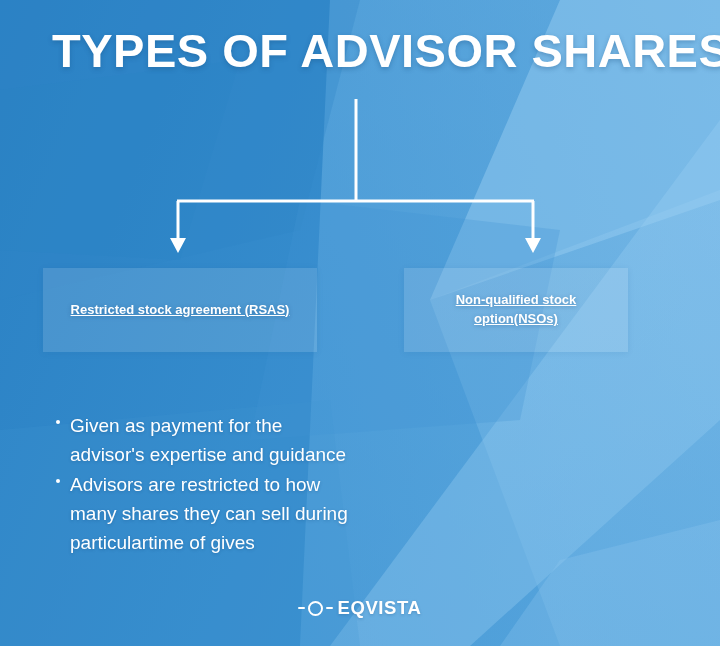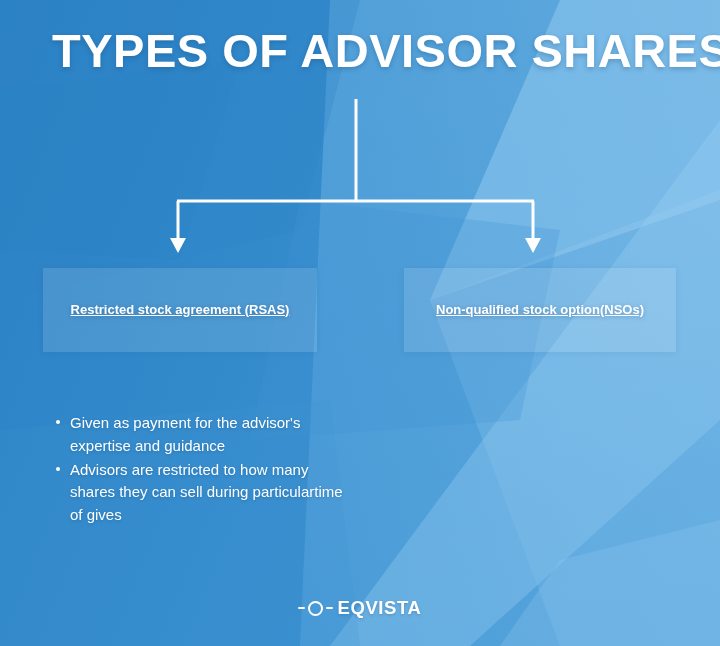--- a/index.html
+++ b/index.html
@@ -63,31 +63,31 @@
     line-height: 1.45;
     color: #ffffff;
     text-shadow: 0 1px 4px rgba(20,70,120,0.35);
     background: rgba(255,255,255,0.13);
     box-shadow: 0 1px 6px rgba(30,90,150,0.10);
     padding: 0 26px;
     box-sizing: border-box;
     text-decoration: underline;
   }
   .chip-left  { left: 43px;  width: 274px; }
-  .chip-right { left: 404px; width: 272px; }
+  .chip-right { left: 404px; width: 224px; }
 
   
   .bullets {
     position: absolute;
     top: 412px;
     margin: 0;
     padding: 0;
     list-style: none;
     color: #ffffff;
-    font-size: 15px;
+    font-size: 19px;
     line-height: 1.52;
     text-shadow: 0 1px 3px rgba(20,70,120,0.30);
   }
   .bullets-left  { left: 56px;  width: 300px; }
   .bullets-right { left: 416px; width: 275px; }
 
   .bullets li {
     position: relative;
     padding-left: 14px;
     margin-bottom: 1px;

